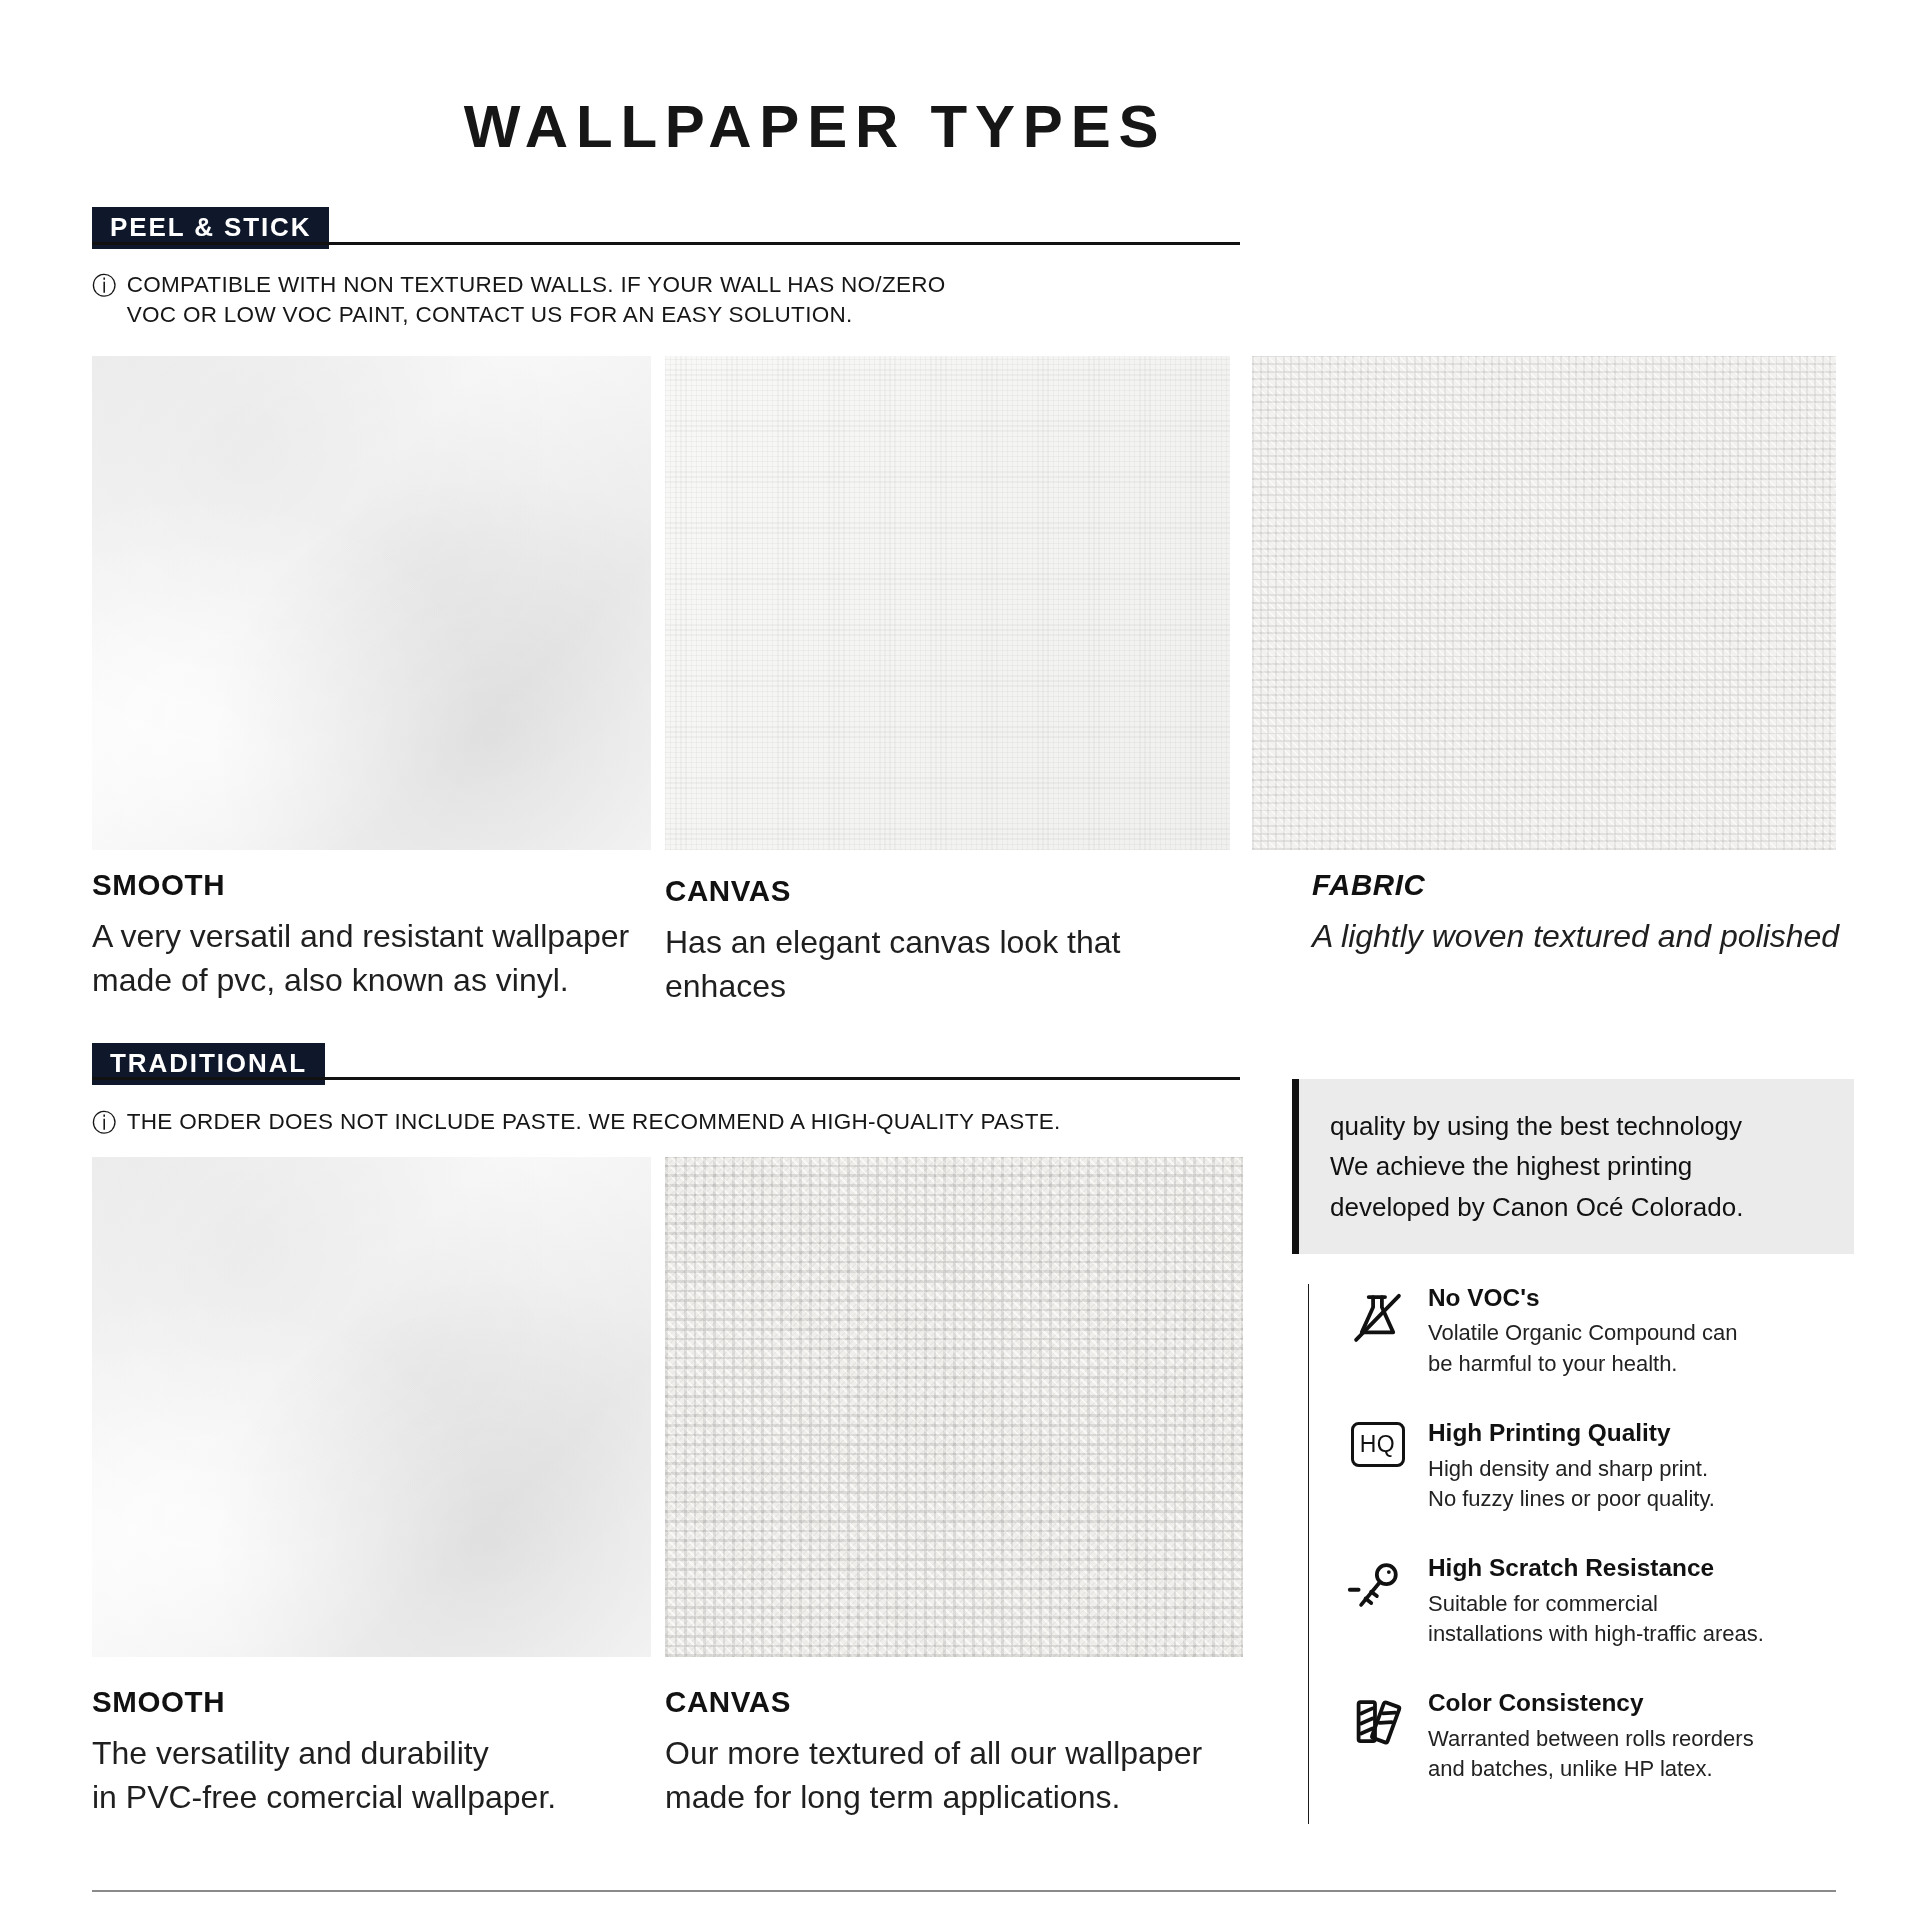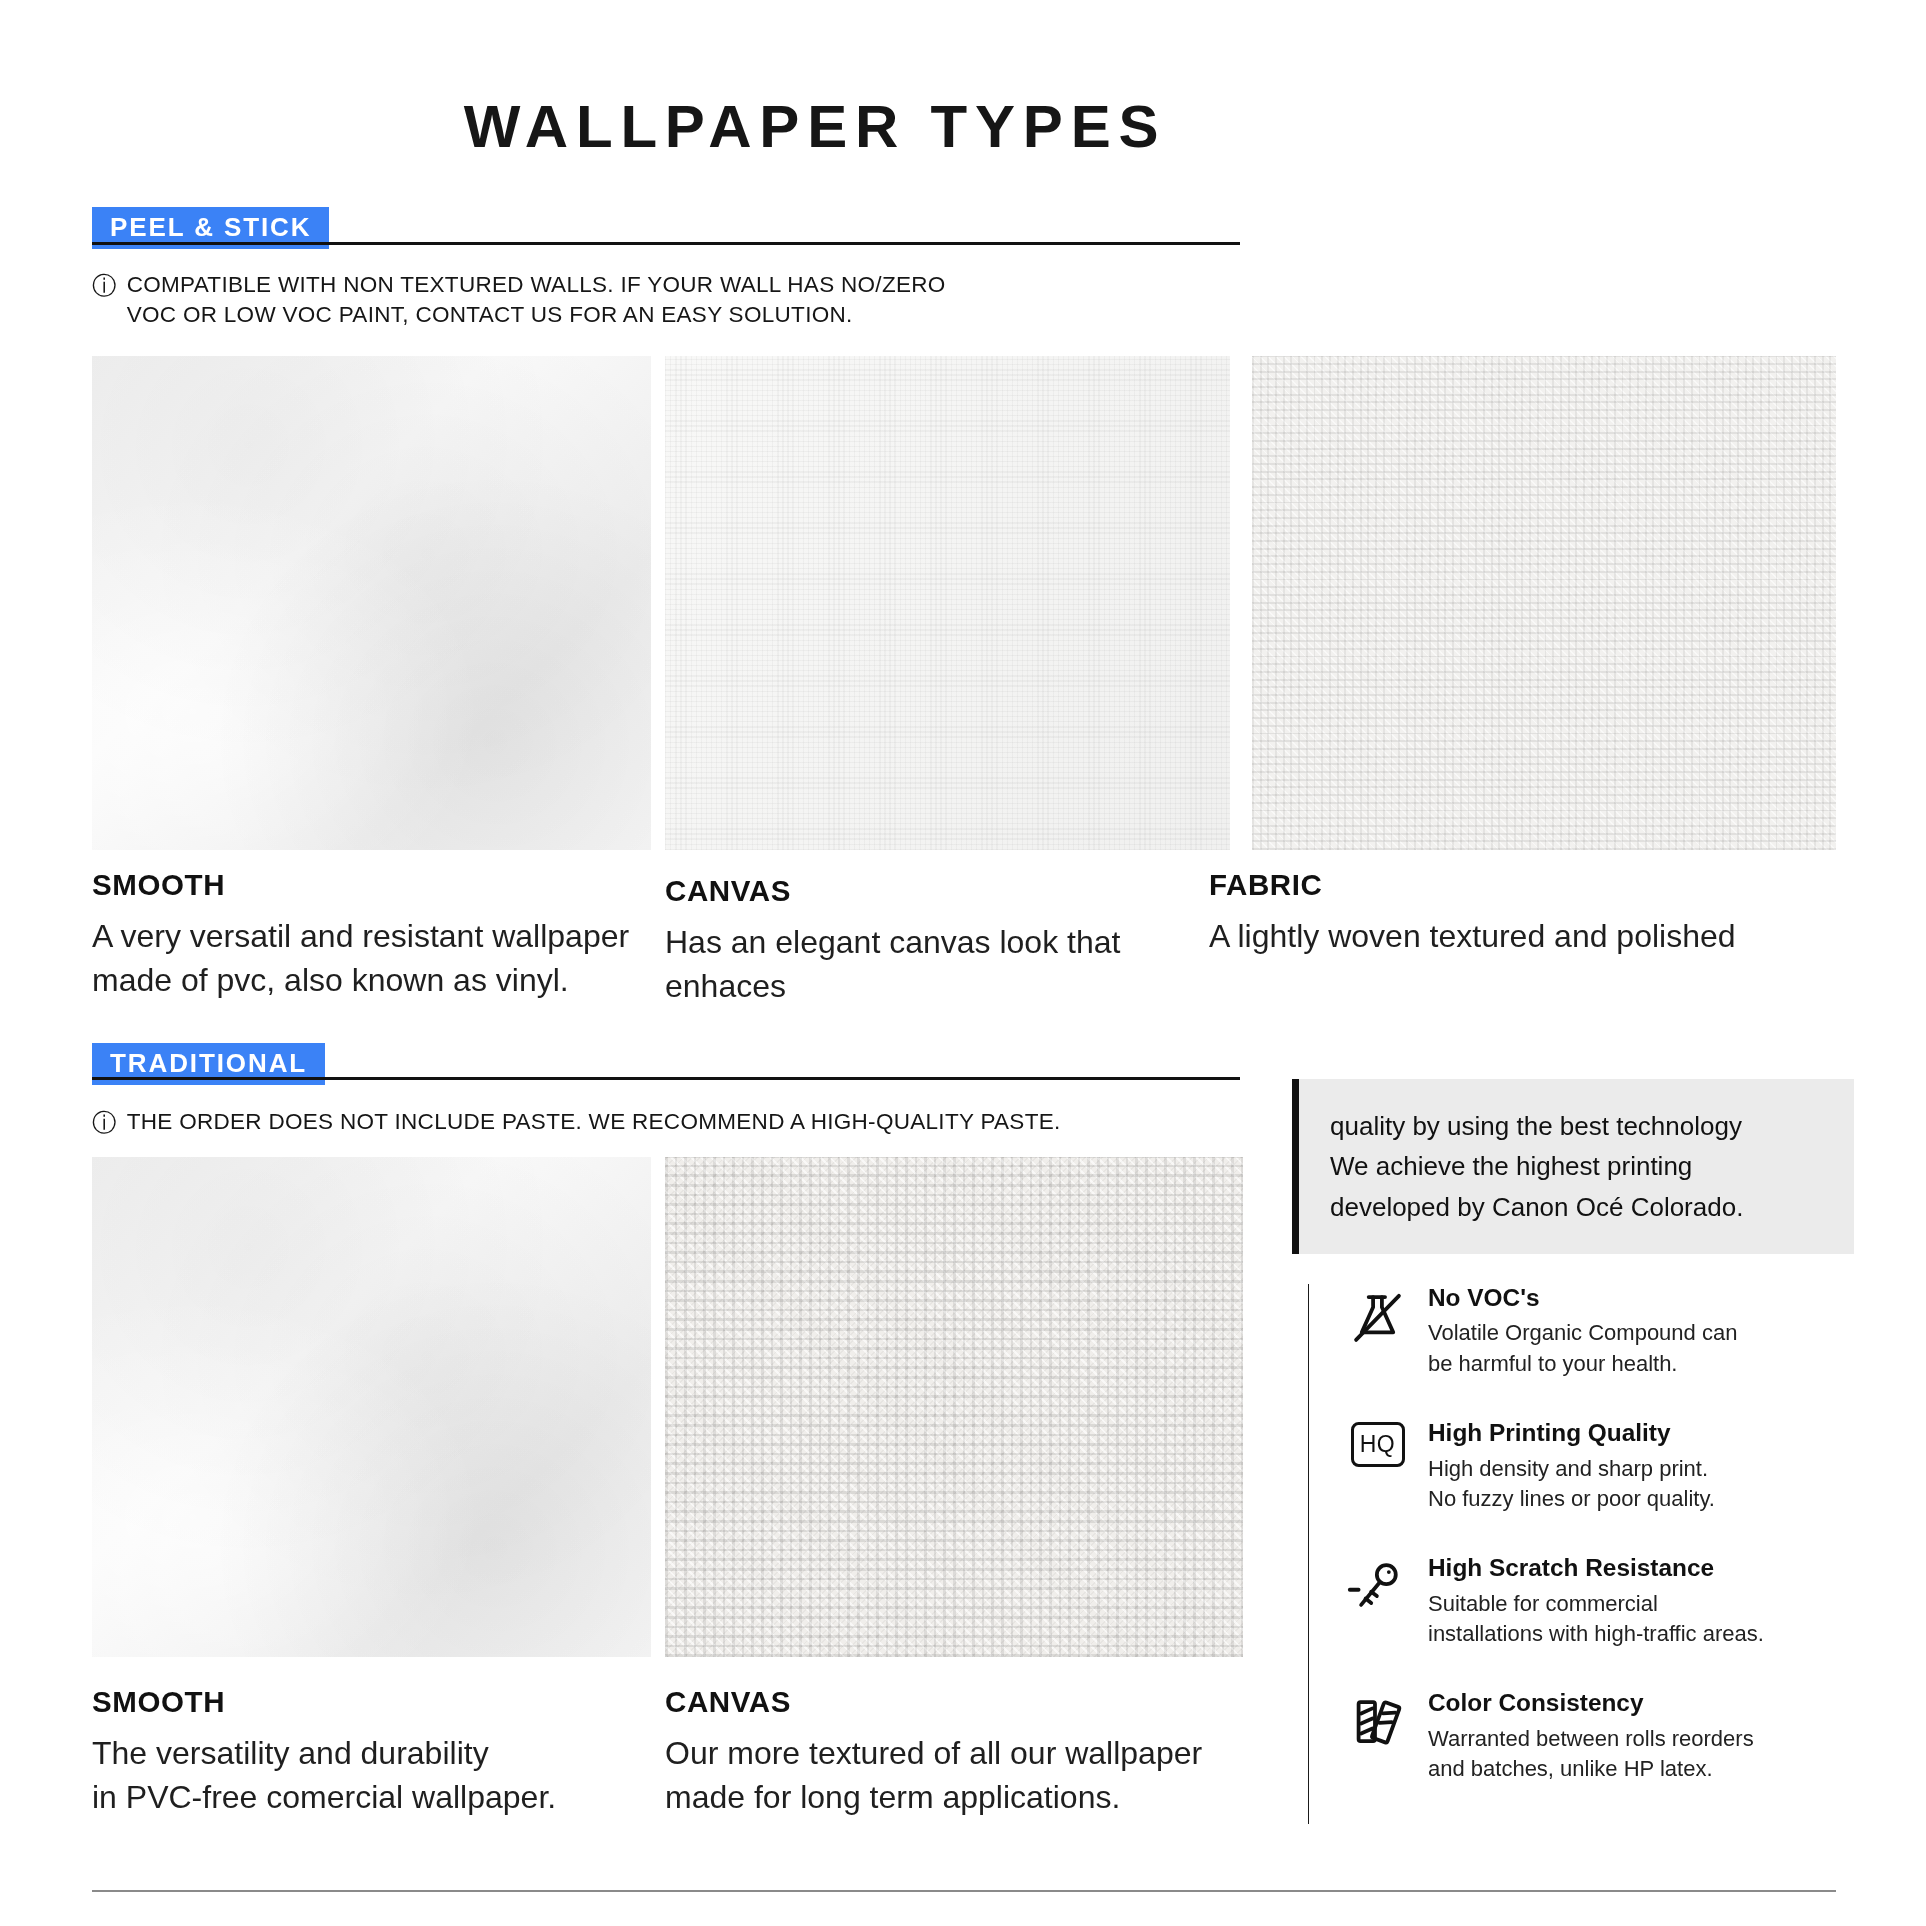--- a/index.html
+++ b/index.html
@@ -10,21 +10,21 @@
   }
   #canvas{position:absolute;inset:0;width:1926px;height:1926px;}
 
   .title{
     position:absolute;top:76px;left:0;width:1598px;margin:16px;
     text-align:center;font-size:60px;font-weight:600;letter-spacing:0.13em;color:#161616;
   }
 
   .sec-header{position:absolute;left:92px;}
   .sec-label{
-    display:inline-block;background:#3b82f6;color:#ffffff;
+    display:inline-block;background:#0f172a;color:#ffffff;
     font-size:26px;font-weight:600;letter-spacing:1.9px;
     padding:5.1px 18px 6.4px 18px;
   }
   .sec-rule{position:absolute;left:92px;width:1148px;height:2.6px;background:#111111;}
 
   .note{position:absolute;left:92px;display:flex;gap:10.3px;align-items:flex-start;}
   .info-icon{font-size:24.4px;line-height:1.35;color:#161616;}
   .note-lines{font-size:22.5px;line-height:1.35;letter-spacing:0.3px;color:#161616;}
 
   .swatch{position:absolute;}
@@ -116,21 +116,21 @@
       <div>A very versatil and resistant wallpaper</div>
       <div>made of pvc, also known as vinyl.</div>
     </div>
   </div>
   <div class="caption" style="left:665px;top:874px;width:565px;">
     <h3>CANVAS</h3>
     <div class="desc">
       <div>Has an elegant canvas look that enhaces</div>
     </div>
   </div>
-  <div class="caption" style="left:1209px;top:868px;width:584px;">
+  <div class="caption" style="left:1312px;top:868px;width:584px;font-style:italic;">
     <h3>FABRIC</h3>
     <div class="desc">
       <div>A lightly woven textured and polished</div>
     </div>
   </div>
 
   <div class="sec-header" style="top:1043px;">
     <span class="sec-label">TRADITIONAL</span>
   </div>
   <div class="sec-rule" style="top:1077px;"></div>

